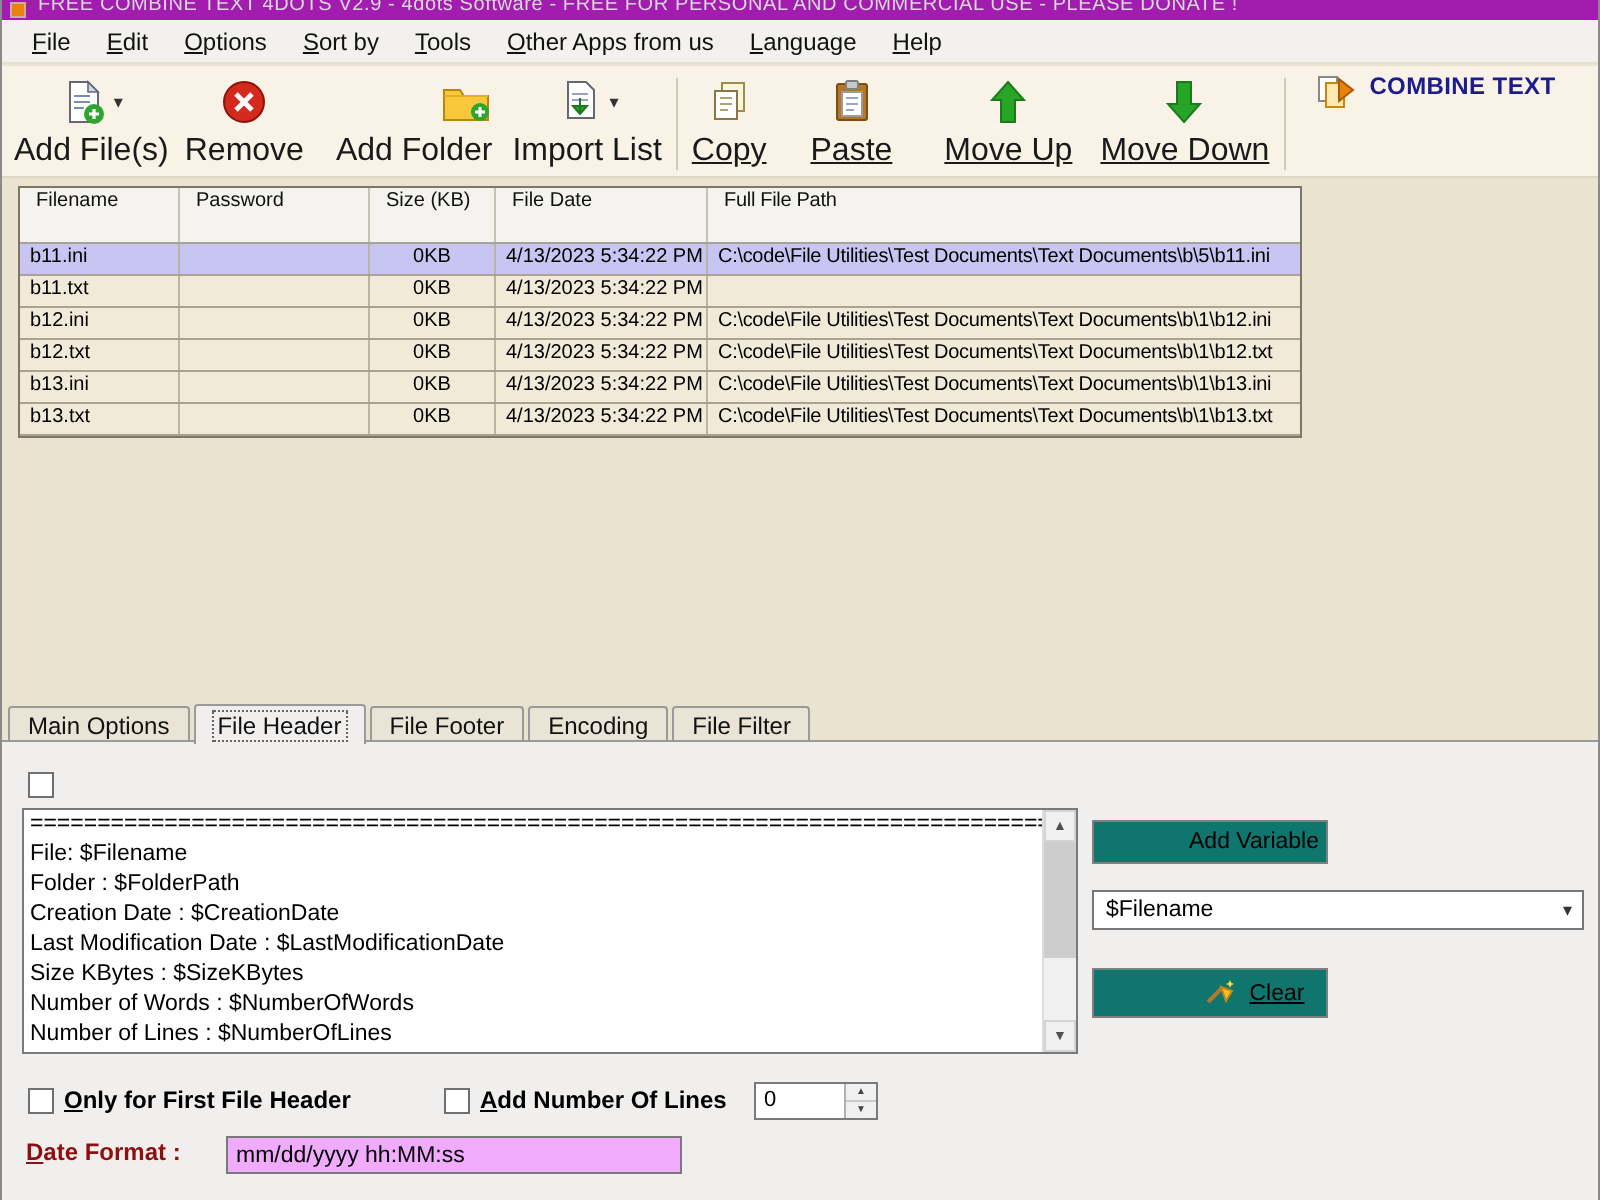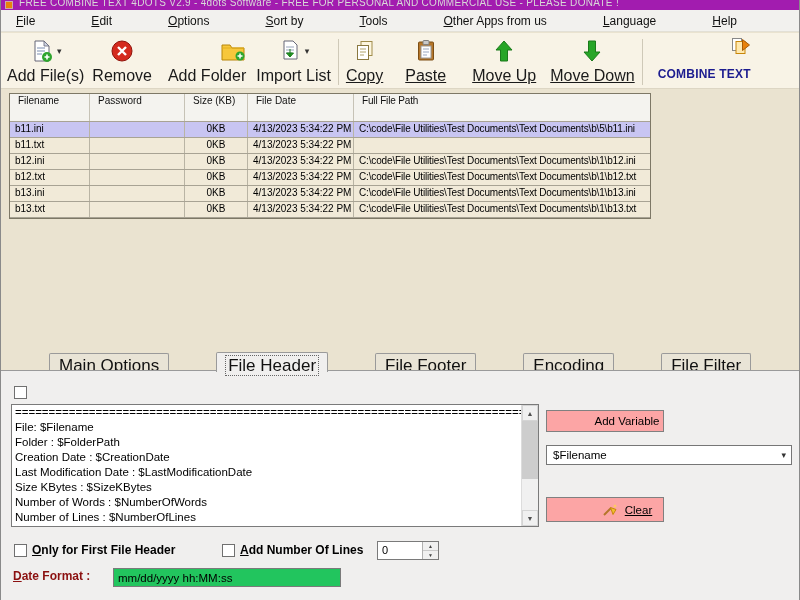--- a/index.html
+++ b/index.html
@@ -7,75 +7,75 @@
   body { font-family:"Liberation Sans", sans-serif; background:#fff; }
   #window { position:relative; width:800px; height:600px; background:#eae3d0; overflow:hidden;
             border-left:1px solid #8a8a8a; border-right:1px solid #8a8a8a; }
 
   
   #titlebar { position:absolute; left:0; top:0; width:100%; height:10px; background:#a21caf; overflow:hidden; }
   #titlebar .appicon { position:absolute; left:4px; top:1px; width:8px; height:8px; background:#e8820c; border:1px solid #caa; }
   #titlebar .titletext { position:absolute; left:18px; top:-3px; color:#d8d8d8; font-size:10px; letter-spacing:.3px; white-space:nowrap; }
 
   
-  #menubar { position:absolute; left:0; top:10px; width:100%; height:22px; background:#f2f1ee; display:flex; align-items:center; padding-left:6px; border-bottom:1px solid #e3e0d6;gap:38px; }
+  #menubar { position:absolute; left:0; top:10px; width:100%; height:22px; background:#f2f1ee; display:flex; align-items:center; padding-left:6px; border-bottom:1px solid #e3e0d6; }
   .menuitem { font-size:12px; color:#111; padding:3px 9px; cursor:default; }
   .menuitem u { text-decoration:underline; }
 
   
   #toolbar { position:absolute; left:0; top:33px; width:100%; height:56px; background:#f8f3e6; display:flex; align-items:flex-start; padding:3px 0 0 6px; border-bottom:1px solid #ddd6c4; }
   .tool { display:flex; flex-direction:column; align-items:center; padding-top:2px; cursor:default; }
   .tool .iconrow { display:flex; align-items:center; height:26px; }
   .tool .ticon svg { display:block; }
   .tool .dd { font-size:9px; color:#333; margin-left:3px; }
   .tlabel { font-size:16px; color:#1a1a1a; margin-top:3px; white-space:nowrap; }
   .tlabel.ul { text-decoration:underline; }
   .tsep { width:1px; height:46px; background:#cfc9b8; margin:3px 7px 0 7px; }
-  #combine-btn { display:flex; align-items:flex-end; gap:7px; margin-left:8px; height:50px; cursor:default;flex-direction:column; }
+  #combine-btn { display:flex; align-items:flex-start; gap:7px; margin-left:8px; height:50px; cursor:default; }
   #combine-btn .clabel { font-size:12px; font-weight:bold; color:#1c1c8f; letter-spacing:.2px; }
 
   
   #filetable { position:absolute; left:8px; top:93px; width:642px; border:1px solid #7d7866; background:#f1ead8; font-size:10px; }
   .thead { display:flex; height:28px; background:#f4f3ef; border-bottom:1px solid #a8a394; }
   .th { padding:1px 0 0 8px; border-right:1px solid #c6c2b6; color:#111; overflow:hidden; white-space:nowrap; }
   .trow { display:flex; height:16px; background:#f1ead8; border-bottom:1px solid #a8a394; }
   .trow.selected { background:#c8c5f2; }
   .td { padding:1px 0 0 5px; border-right:1px solid #b9b4a4; color:#000; overflow:hidden; white-space:nowrap; }
   .c0 { width:80px; } .c1 { width:95px; } .c2 { width:63px; } .c3 { width:106px; } .c4 { width:296px; border-right:none; letter-spacing:-0.15px; }
   .td.c2 { text-align:center; padding-left:0; }
 
   
   #tabstrip { position:absolute; left:0; top:351px; width:100%; height:20px; display:flex; align-items:flex-end; padding-left:3px; }
-  .tab { height:18px; padding:2px 9px 0 9px; font-size:17px; color:#111; background:#e9e4d6; border:1px solid #9a9a9a; border-bottom:none; border-radius:2px 2px 0 0; margin-right:2px; cursor:default; white-space:nowrap;margin-left:45px; }
+  .tab { height:18px; padding:2px 9px 0 9px; font-size:12px; color:#111; background:#e9e4d6; border:1px solid #9a9a9a; border-bottom:none; border-radius:2px 2px 0 0; margin-right:2px; cursor:default; white-space:nowrap; }
   .tab.active { height:20px; background:#f0efee; position:relative; z-index:3; margin-bottom:-1px; padding-top:3px; }
   .tab.active .focusbox { outline:1px dotted #666; padding:0 2px; }
   #panel { position:absolute; left:0; top:370px; width:100%; height:230px; background:#f0efee; border-top:1px solid #9a9a9a; z-index:1; }
 
   
   .cb { position:absolute; width:13px; height:13px; background:#fff; border:1px solid #707070; }
   .maroon { position:absolute; font-size:12px; font-weight:bold; color:#8b1010; white-space:nowrap; }
   .boldlbl { position:absolute; font-size:12px; font-weight:bold; color:#000; white-space:nowrap; }
   .maroon u, .boldlbl u { text-decoration:underline; }
 
   
   #hdrtext { position:absolute; left:10px; top:404px; width:528px; height:123px; background:#fff; border:1px solid #7a7a7a; display:flex; z-index:2; }
   #hdrtext .content { flex:1; padding:0 3px; font-size:11.5px; line-height:15px; white-space:pre; overflow:hidden; color:#000; }
   .vscroll { width:17px; background:#f0f0f0; border-left:1px solid #dcdcdc; display:flex; flex-direction:column; }
   .sbtn { height:16px; line-height:15px; text-align:center; font-size:7px; color:#505050; background:#f0f0f0; border:1px solid #d4d4d4; }
   .strack { flex:1; position:relative; }
   .sthumb { position:absolute; left:0; top:0; width:100%; height:58px; background:#cdcdcd; }
 
   
-  .btn { position:absolute; background:#fca5a5; border:1px solid #808080; font-family:"Liberation Sans",sans-serif; font-size:11.5px; color:#000; display:flex; align-items:center; justify-content:center; gap:7px; cursor:default; z-index:2;padding-left:44px; }
+  .btn { position:absolute; background:#0f766e; border:1px solid #808080; font-family:"Liberation Sans",sans-serif; font-size:11.5px; color:#000; display:flex; align-items:center; justify-content:center; gap:7px; cursor:default; z-index:2;padding-left:44px; }
   #add-variable-btn { left:545px; top:410px; width:118px; height:22px; }
-  #clear-btn { left:545px; top:497px; width:118px; height:25px;text-align:right; }
+  #clear-btn { left:545px; top:484px; width:118px; height:25px;text-align:right; }
   #clear-btn .clearlabel { text-decoration:underline; }
   #varcombo { position:absolute; left:545px; top:445px; width:246px; height:20px; background:#fff; border:1px solid #767676; display:flex; align-items:center; font-size:11.5px; padding-left:6px; z-index:2; }
   #varcombo .comboarrow { margin-left:auto; padding:0 5px; font-size:9px; color:#333; }
-  .textinput { position:absolute; background:#22c55e; border:1px solid #7a7a7a; font-family:"Liberation Sans",sans-serif; font-size:11.5px; color:#000; padding:0 4px; z-index:2; }
+  .textinput { position:absolute; background:#f0abfc; border:1px solid #7a7a7a; font-family:"Liberation Sans",sans-serif; font-size:11.5px; color:#000; padding:0 4px; z-index:2; }
   #dateformat-input { left:112px; top:568px; width:228px; height:19px; }
   #linescount { position:absolute; left:376px; top:541px; width:62px; height:19px; background:#fff; border:1px solid #7a7a7a; display:flex; z-index:2; }
   #linescount .spinval { flex:1; font-size:11px; padding:2px 0 0 4px; }
   .spinbtns { width:16px; display:flex; flex-direction:column; border-left:1px solid #b0b0b0; }
   .spb { flex:1; font-size:5px; line-height:8px; text-align:center; color:#444; background:#f0f0f0; border-bottom:1px solid #c9c9c9; }
   .spb:last-child { border-bottom:none; }
 </style>
 </head>
 <body>
 

